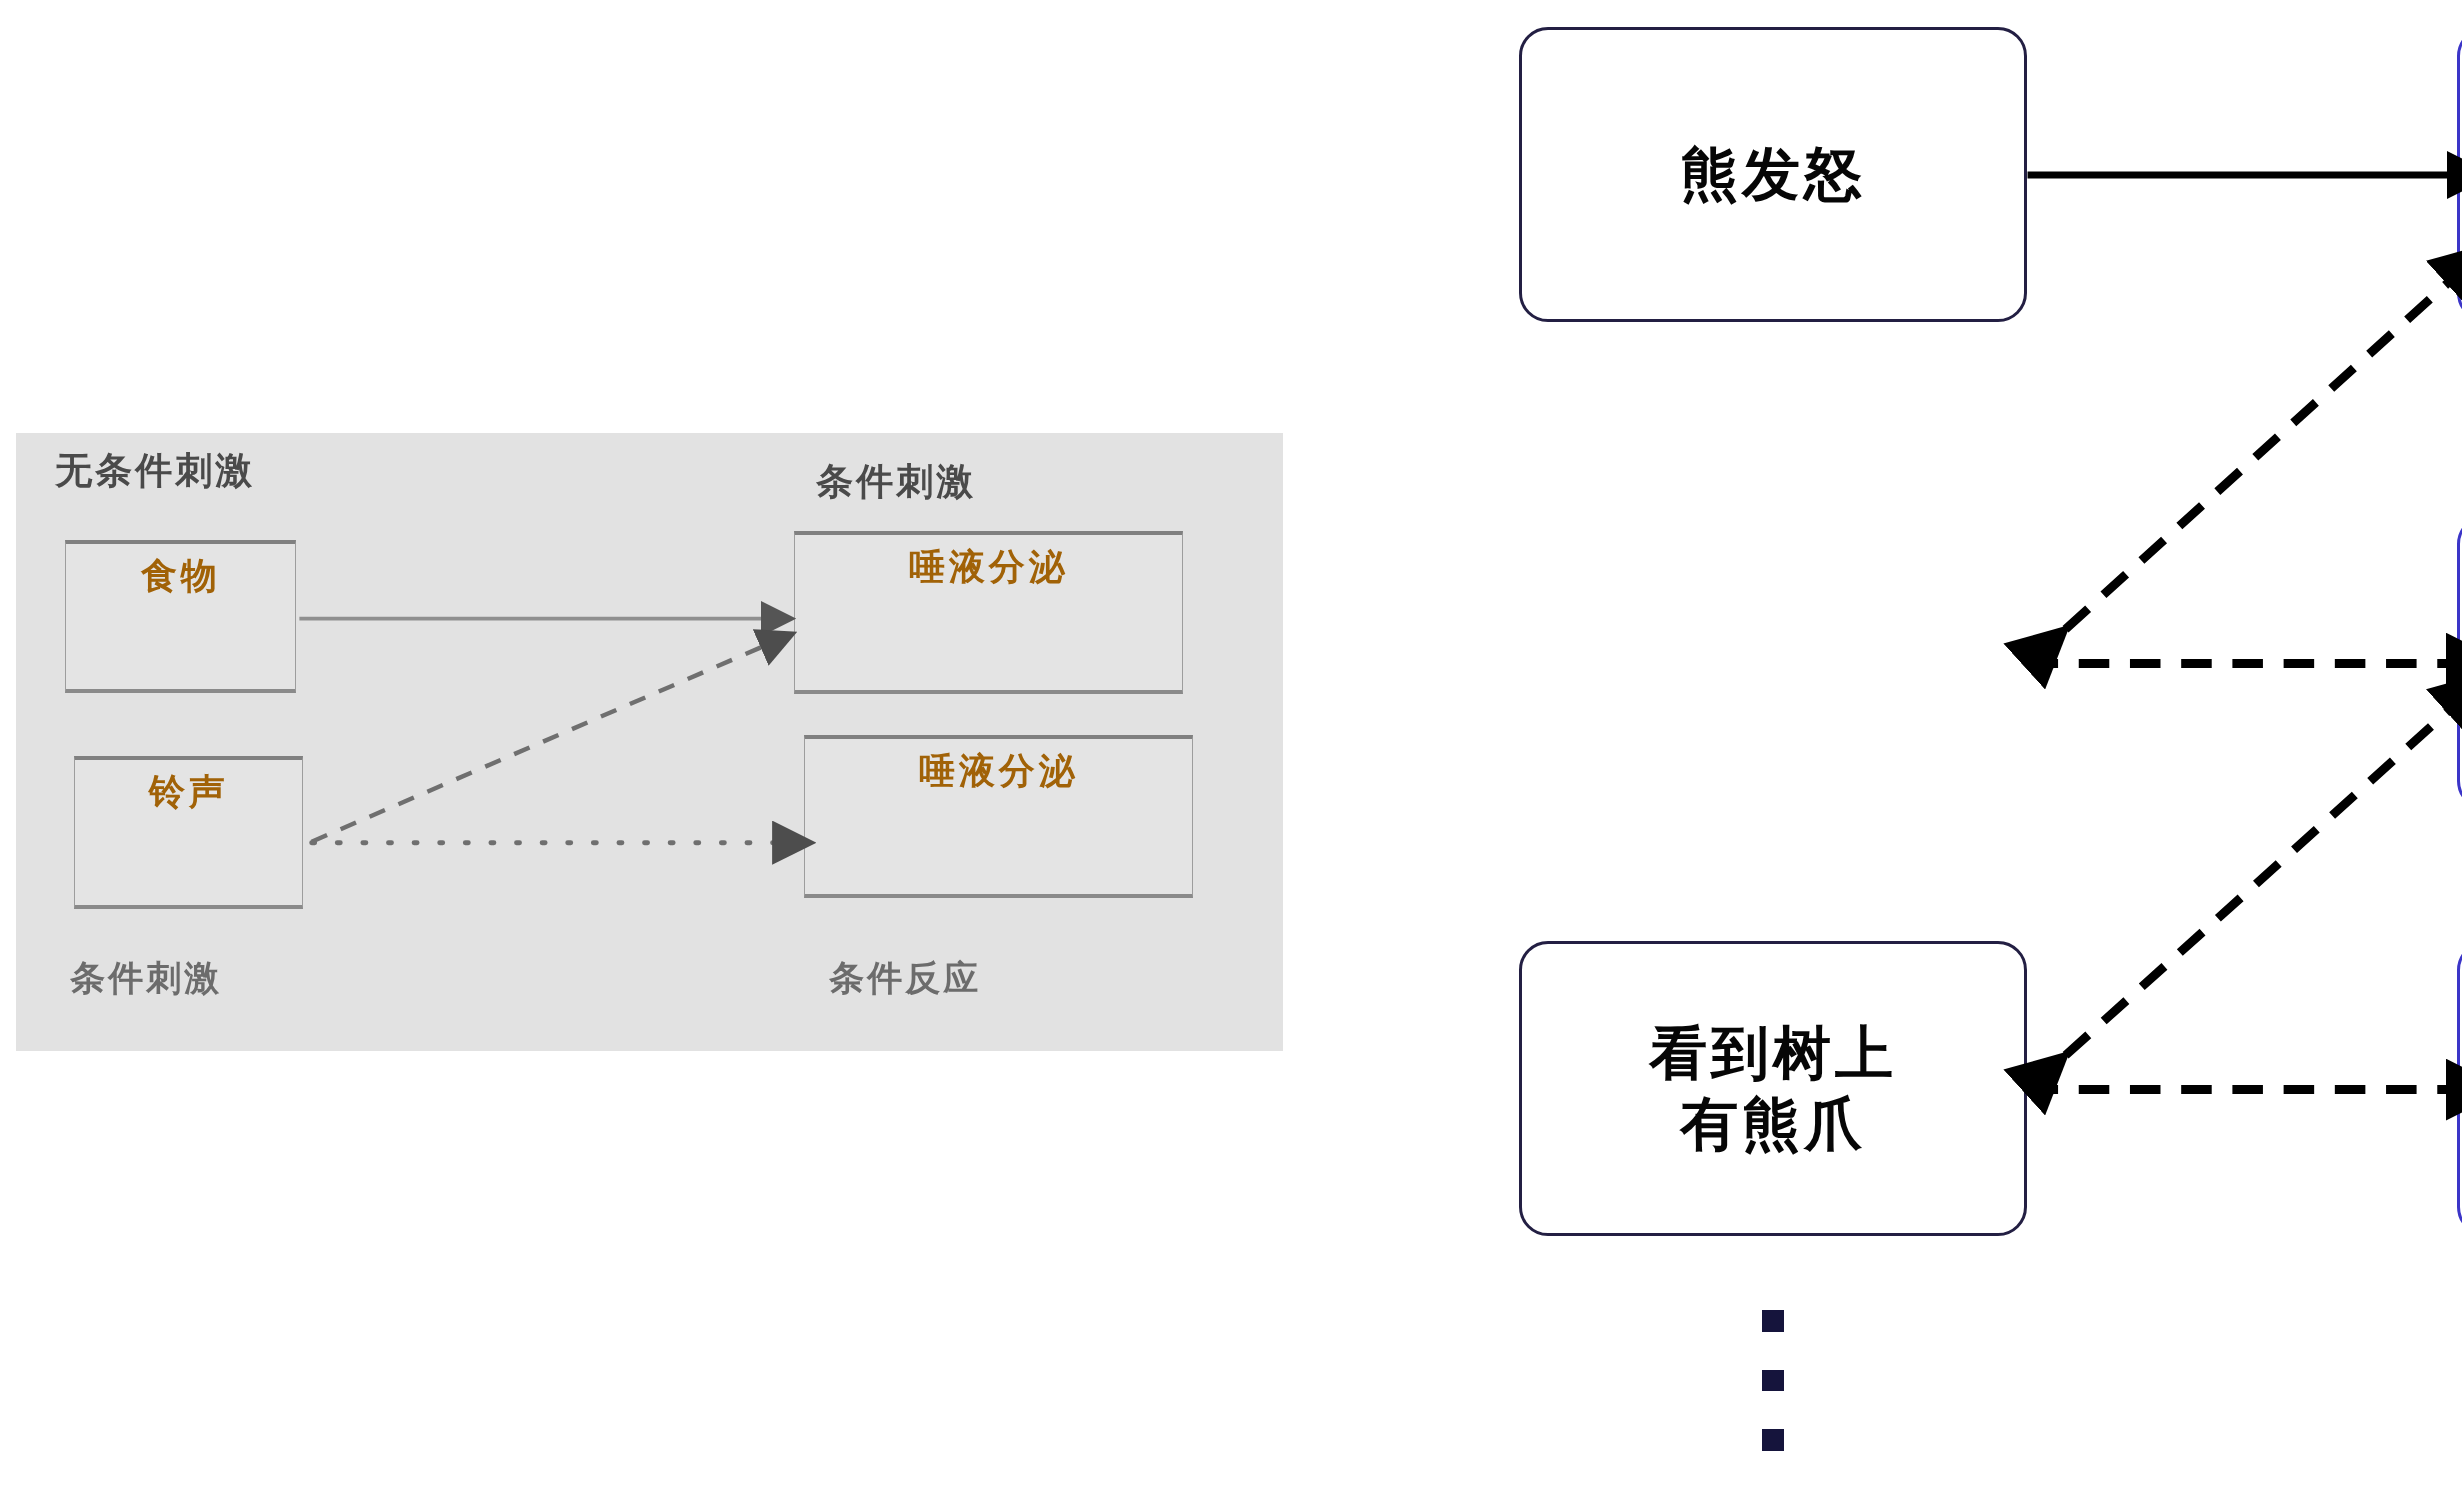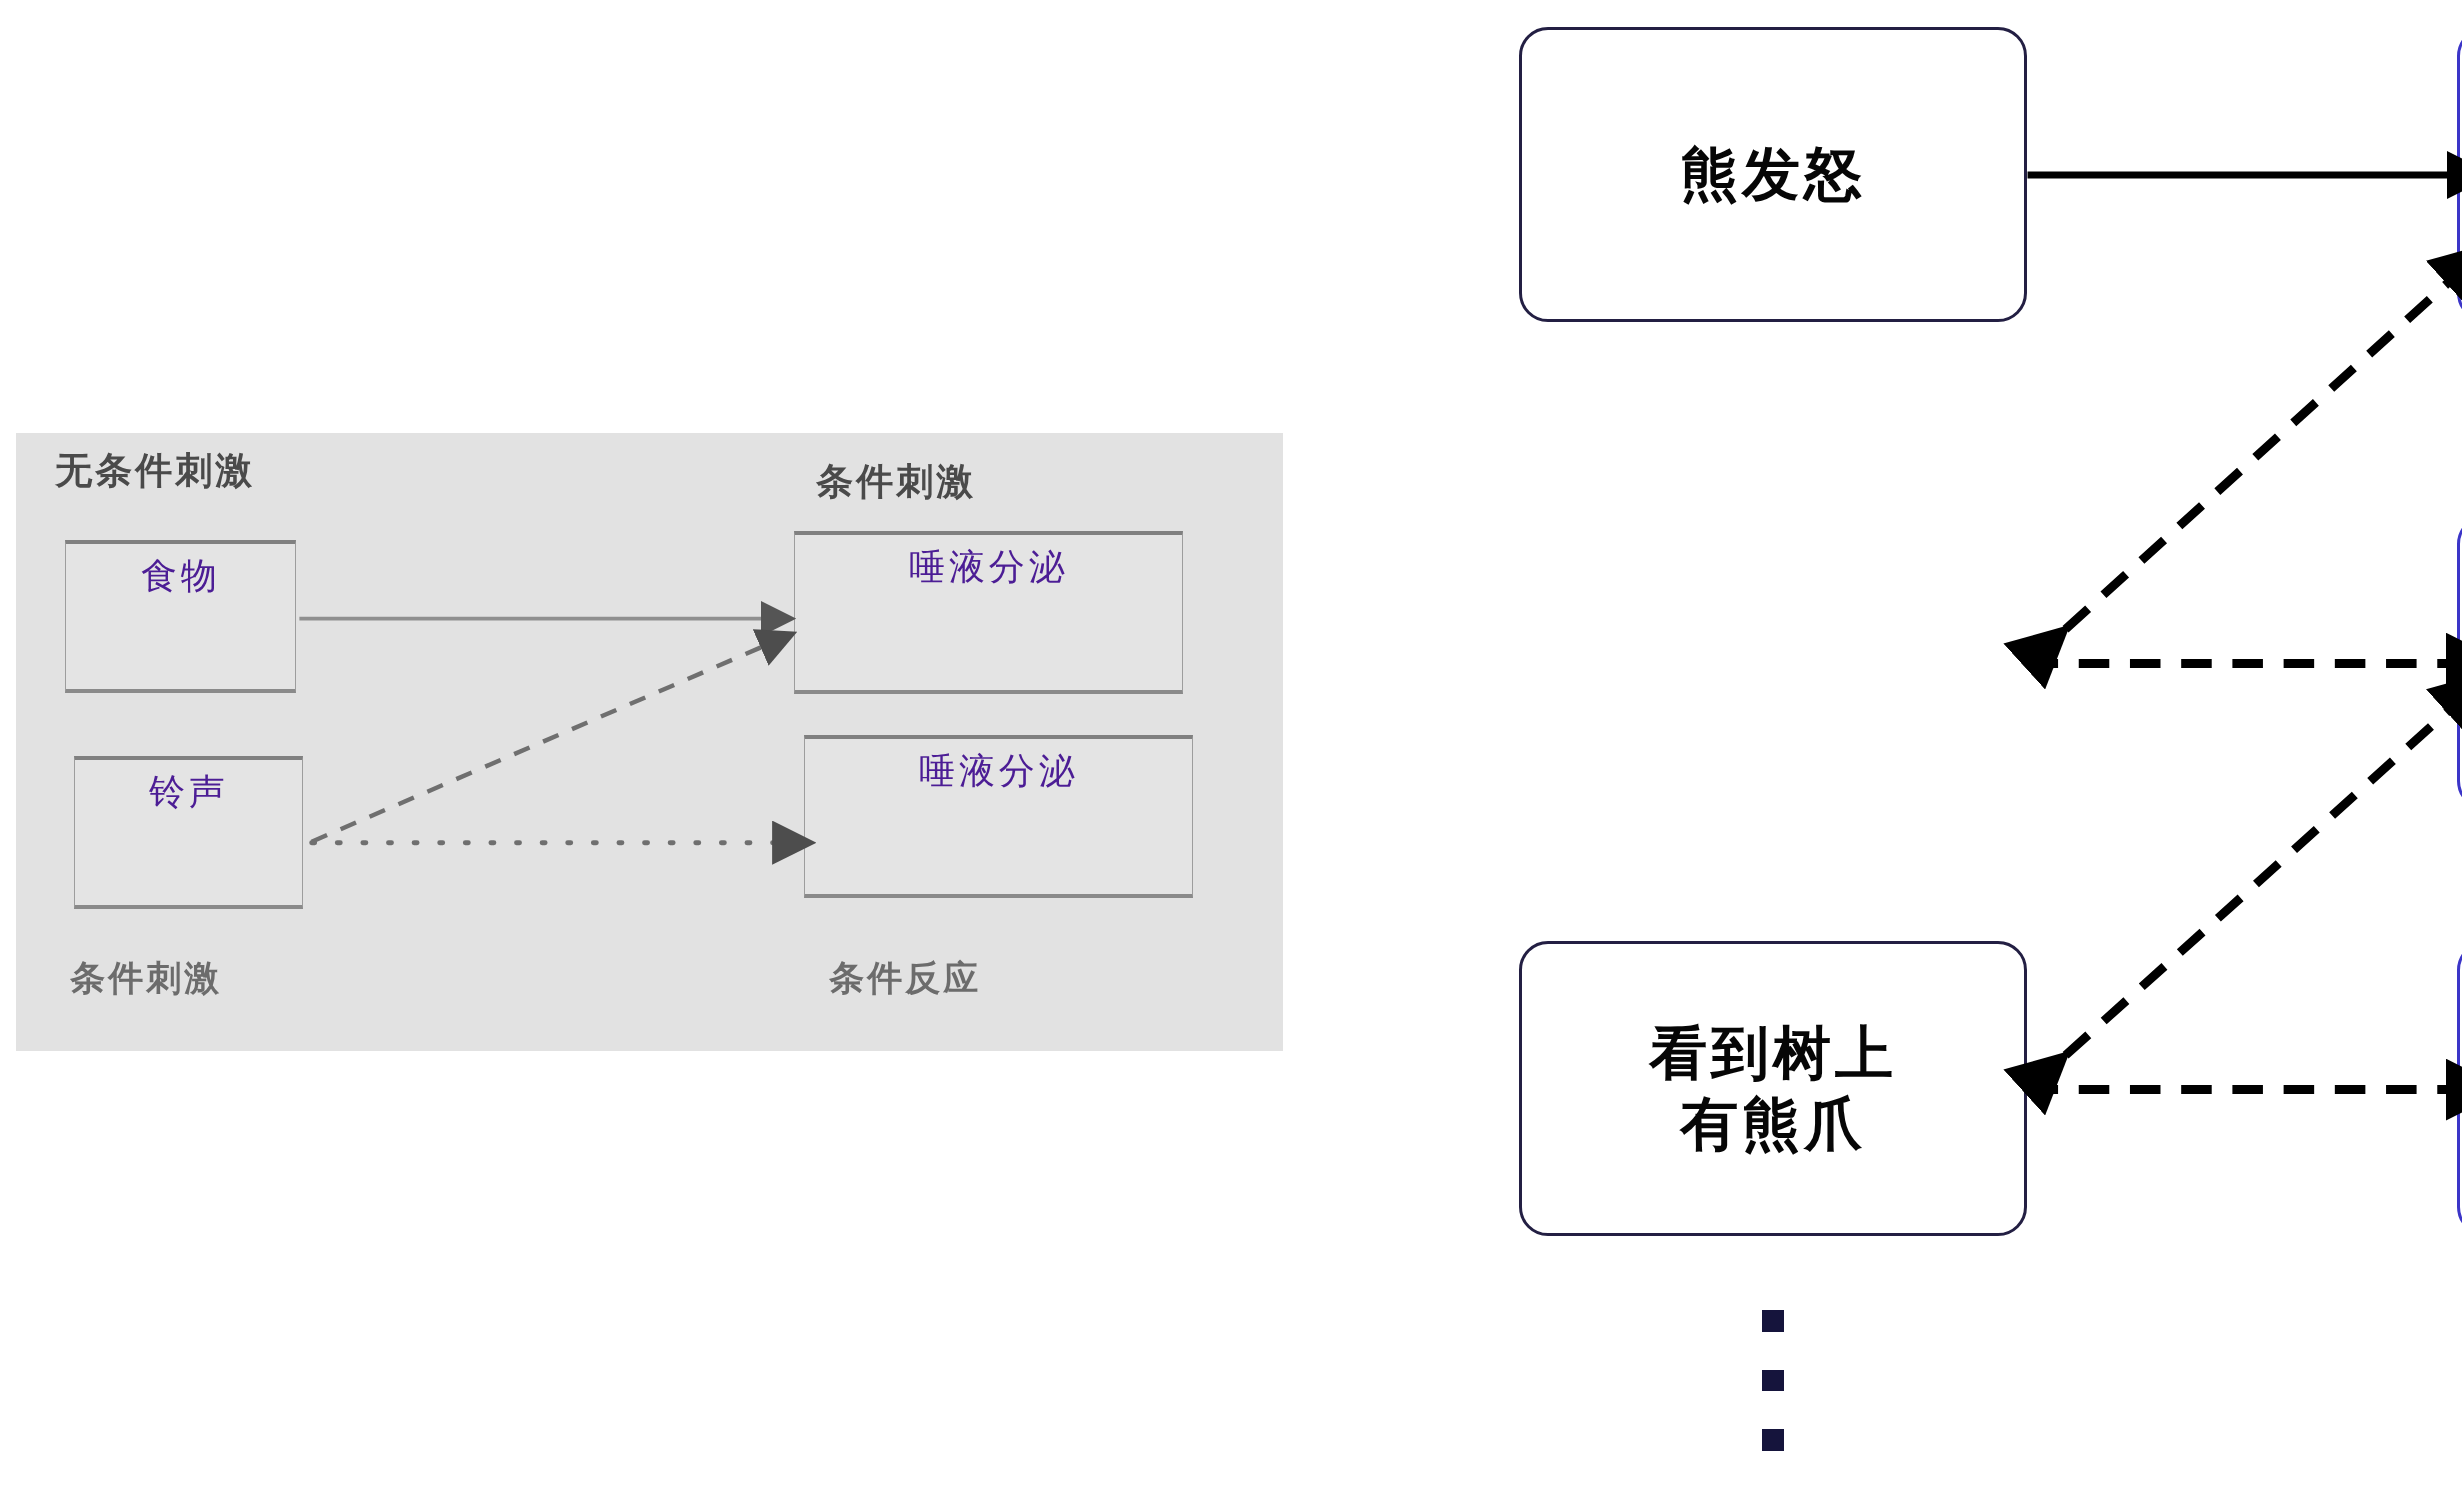--- a/index.html
+++ b/index.html
@@ -24,21 +24,21 @@
     font-size:35px;letter-spacing:3px;white-space:nowrap;
   }
   .cc-box{
     position:absolute;background:#e4e4e4;
     border:1.5px solid #9d9d9d;
     border-top:4.4px solid #808080;
     border-bottom:4.4px solid #8a8a8a;
     box-sizing:border-box;
   }
   .cc-box span{
-    display:block;text-align:center;color:#4c1d95;font-weight:normal;
+    display:block;text-align:center;color:#a16207;font-weight:bold;
     font-size:36px;letter-spacing:3.9px;white-space:nowrap;margin-top:7.9px;
   }
   
   .rl-box{
     position:absolute;box-sizing:border-box;
     background:#ffffff;border-radius:29px;
     display:flex;align-items:center;justify-content:center;
     text-align:center;
   }
   .rl-box.dark{border:3.4px solid #231f43;}

